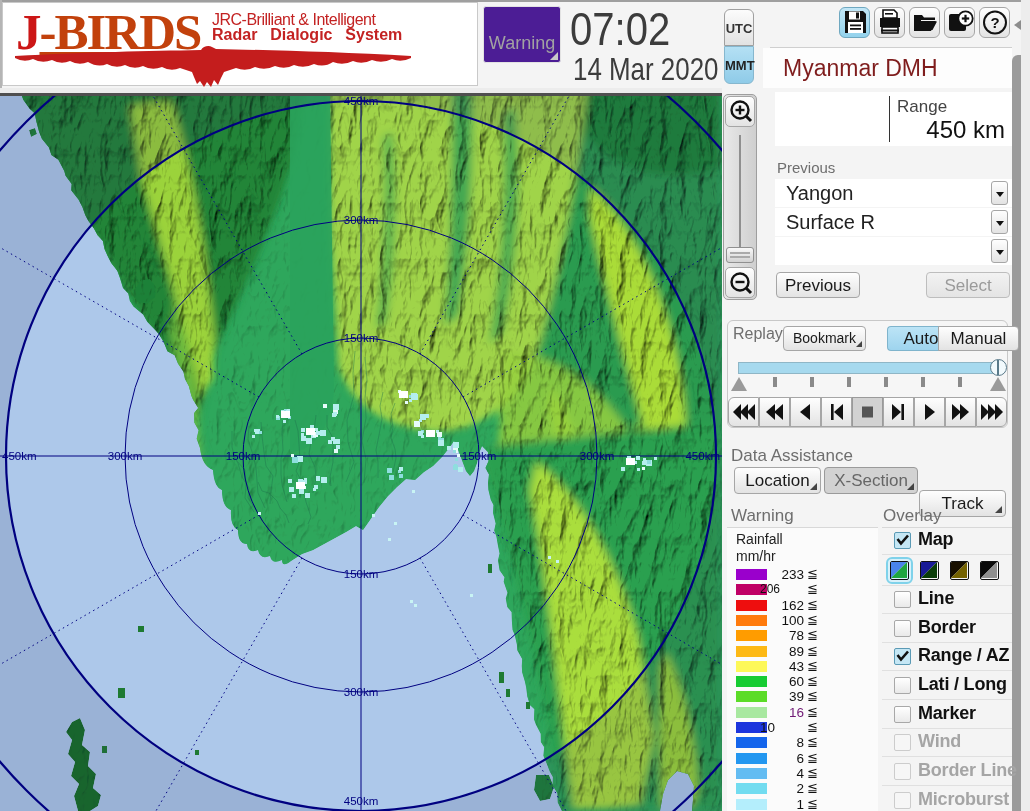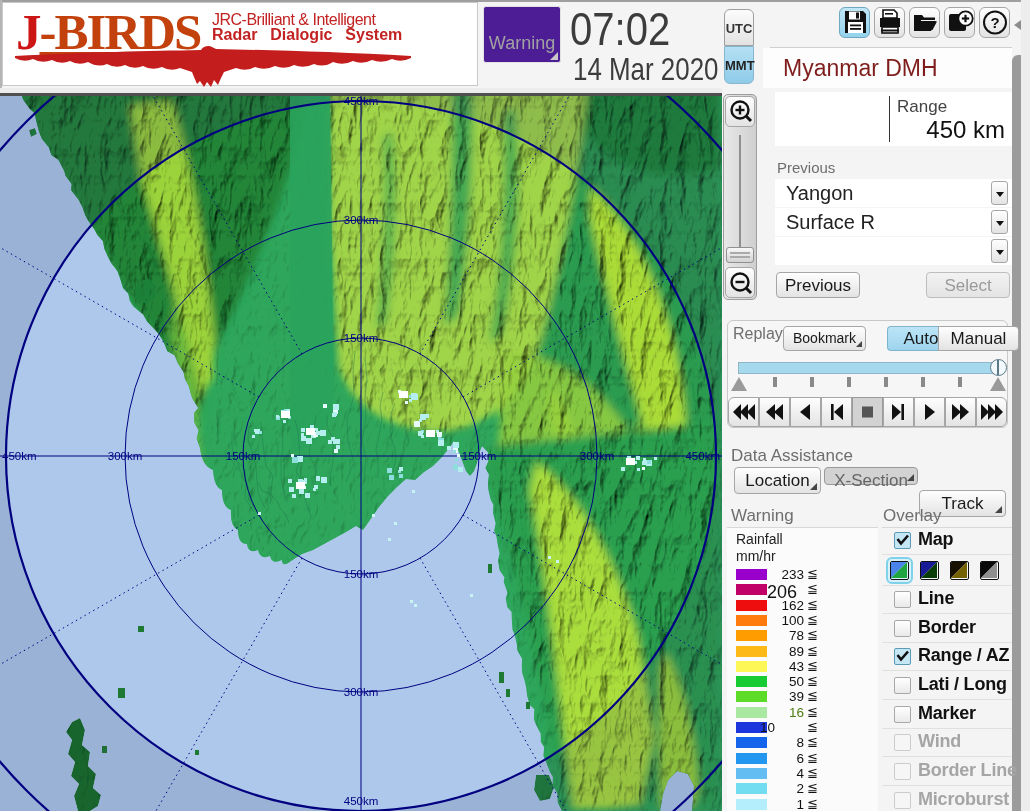--- a/index.html
+++ b/index.html
@@ -401,58 +401,58 @@
         <path d="M10,6 L20,14 L10,22 Z" fill="#111"></path>
       </svg></div>
 <div class="btn abs" style="left:945px;top:397px;width:31px;height:30px;border-radius:0;margin:0;"><svg width="29" height="28">
         <path d="M6,6 L15,14 L6,22 Z M14,6 L23,14 L14,22 Z" fill="#111"></path>
       </svg></div>
 <div class="btn abs" style="left:976px;top:397px;width:31px;height:30px;border-radius:0 6px 6px 0;margin:0;"><svg width="29" height="28">
         <path d="M4,6 L12,14 L4,22 Z M11,6 L19,14 L11,22 Z M18,6 L26,14 L18,22 Z" fill="#111"></path>
       </svg></div>
 <div class="abs seclabel" style="left:731px;top:446px;font-size:17px;">Data Assistance</div>
 <div class="btn abs" style="left:734px;top:467px;width:87px;height:27px;font-size:17px;line-height:25px;border-radius:4px;color:#1a1a1a;">Location<div style="position:absolute;right:3px;bottom:3px;width:0;height:0;border-left:7px solid transparent;border-bottom:7px solid #444;"></div></div>
-<div class="btn pressed abs" style="left:824px;top:467px;width:94px;height:18px;font-size:17px;line-height:25px;border-radius:4px;color:#666;">X-Section<div style="position:absolute;right:3px;bottom:3px;width:0;height:0;border-left:7px solid transparent;border-bottom:7px solid #444;"></div></div>
+<div class="btn pressed abs" style="left:824px;top:467px;width:94px;height:27px;font-size:17px;line-height:25px;border-radius:4px;color:#666;">X-Section<div style="position:absolute;right:3px;bottom:3px;width:0;height:0;border-left:7px solid transparent;border-bottom:7px solid #444;"></div></div>
 <div class="btn abs" style="left:919px;top:490px;width:87px;height:27px;font-size:17px;line-height:25px;border-radius:4px;color:#1a1a1a;">Track<div style="position:absolute;right:3px;bottom:3px;width:0;height:0;border-left:7px solid transparent;border-bottom:7px solid #444;"></div></div>
 <div class="abs seclabel" style="left:731px;top:506px;font-size:17px;">Warning</div>
 <div class="abs" style="left:727px;top:527px;width:151px;height:1px;background:#d8d8d8;"></div>
 <div class="abs seclabel" style="left:883px;top:506px;font-size:17px;">Overlay</div>
 <div class="abs" style="left:882px;top:527px;width:130px;height:1px;background:#d8d8d8;"></div>
 <div class="abs" style="left:727px;top:528px;width:151px;height:283px;background:#fbfbfb;"></div>
 <div class="abs" style="left:736px;top:531px;font-size:14px;color:#222;">Rainfall</div>
 <div class="abs" style="left:736px;top:548px;font-size:14px;color:#222;">mm/hr</div>
 <div class="abs" style="left:736px;top:569px;width:31px;height:11px;background:#9a00cc;"></div>
 <div class="abs" style="left:760px;top:567px;width:44px;text-align:right;font-size:13.5px;color:#111;">233</div>
 <div class="abs" style="left:807px;top:566px;font-size:13px;color:#111;">≦</div>
 <div class="abs" style="left:736px;top:584.3px;width:31px;height:11px;background:#c00066;"></div>
-<div class="abs" style="left:760px;top:582.3px;width:44px;text-align:center;font-size:18px;color:#111;">206</div>
+<div class="abs" style="left:760px;top:582.3px;width:44px;text-align:left;font-size:12px;color:#111;">206</div>
 <div class="abs" style="left:807px;top:581.3px;font-size:13px;color:#111;">≦</div>
 <div class="abs" style="left:736px;top:599.5999999999999px;width:31px;height:11px;background:#ee0e0e;"></div>
 <div class="abs" style="left:760px;top:597.5999999999999px;width:44px;text-align:right;font-size:13.5px;color:#111;">162</div>
 <div class="abs" style="left:807px;top:596.5999999999999px;font-size:13px;color:#111;">≦</div>
 <div class="abs" style="left:736px;top:614.8999999999999px;width:31px;height:11px;background:#ff7b0d;"></div>
 <div class="abs" style="left:760px;top:612.8999999999999px;width:44px;text-align:right;font-size:13.5px;color:#111;">100</div>
 <div class="abs" style="left:807px;top:611.8999999999999px;font-size:13px;color:#111;">≦</div>
 <div class="abs" style="left:736px;top:630.1999999999998px;width:31px;height:11px;background:#ff9c00;"></div>
 <div class="abs" style="left:760px;top:628.1999999999998px;width:44px;text-align:right;font-size:13.5px;color:#111;">78</div>
 <div class="abs" style="left:807px;top:627.1999999999998px;font-size:13px;color:#111;">≦</div>
 <div class="abs" style="left:736px;top:645.4999999999998px;width:31px;height:11px;background:#fdb915;"></div>
 <div class="abs" style="left:760px;top:643.4999999999998px;width:44px;text-align:right;font-size:13.5px;color:#111;">89</div>
 <div class="abs" style="left:807px;top:642.4999999999998px;font-size:13px;color:#111;">≦</div>
 <div class="abs" style="left:736px;top:660.7999999999997px;width:31px;height:11px;background:#fdf858;"></div>
 <div class="abs" style="left:760px;top:658.7999999999997px;width:44px;text-align:right;font-size:13.5px;color:#111;">43</div>
 <div class="abs" style="left:807px;top:657.7999999999997px;font-size:13px;color:#111;">≦</div>
 <div class="abs" style="left:736px;top:676.0999999999997px;width:31px;height:11px;background:#17cc33;"></div>
-<div class="abs" style="left:760px;top:674.0999999999997px;width:44px;text-align:right;font-size:13.5px;color:#111;">50</div>
+<div class="abs" style="left:760px;top:674.0999999999997px;width:44px;text-align:right;font-size:13.5px;color:#111;">60</div>
 <div class="abs" style="left:807px;top:673.0999999999997px;font-size:13px;color:#111;">≦</div>
 <div class="abs" style="left:736px;top:691.3999999999996px;width:31px;height:11px;background:#5cdc28;"></div>
 <div class="abs" style="left:760px;top:689.3999999999996px;width:44px;text-align:right;font-size:13.5px;color:#111;">39</div>
 <div class="abs" style="left:807px;top:688.3999999999996px;font-size:13px;color:#111;">≦</div>
 <div class="abs" style="left:736px;top:706.6999999999996px;width:31px;height:11px;background:#a8e8a0;"></div>
-<div class="abs" style="left:760px;top:704.6999999999996px;width:44px;text-align:right;font-size:13.5px;color:#4d7c0f;">16</div>
+<div class="abs" style="left:760px;top:704.6999999999996px;width:44px;text-align:right;font-size:13.5px;color:#701a75;">16</div>
 <div class="abs" style="left:807px;top:703.6999999999996px;font-size:13px;color:#111;">≦</div>
 <div class="abs" style="left:736px;top:721.9999999999995px;width:31px;height:11px;background:#1c35dd;"></div>
 <div class="abs" style="left:760px;top:719.9999999999995px;width:44px;text-align:left;font-size:13.5px;color:#111;">10</div>
 <div class="abs" style="left:807px;top:718.9999999999995px;font-size:13px;color:#111;">≦</div>
 <div class="abs" style="left:736px;top:737.2999999999995px;width:31px;height:11px;background:#1465ec;"></div>
 <div class="abs" style="left:760px;top:735.2999999999995px;width:44px;text-align:right;font-size:13.5px;color:#111;">8</div>
 <div class="abs" style="left:807px;top:734.2999999999995px;font-size:13px;color:#111;">≦</div>
 <div class="abs" style="left:736px;top:752.5999999999995px;width:31px;height:11px;background:#2397f0;"></div>
 <div class="abs" style="left:760px;top:750.5999999999995px;width:44px;text-align:right;font-size:13.5px;color:#111;">6</div>
 <div class="abs" style="left:807px;top:749.5999999999995px;font-size:13px;color:#111;">≦</div>

